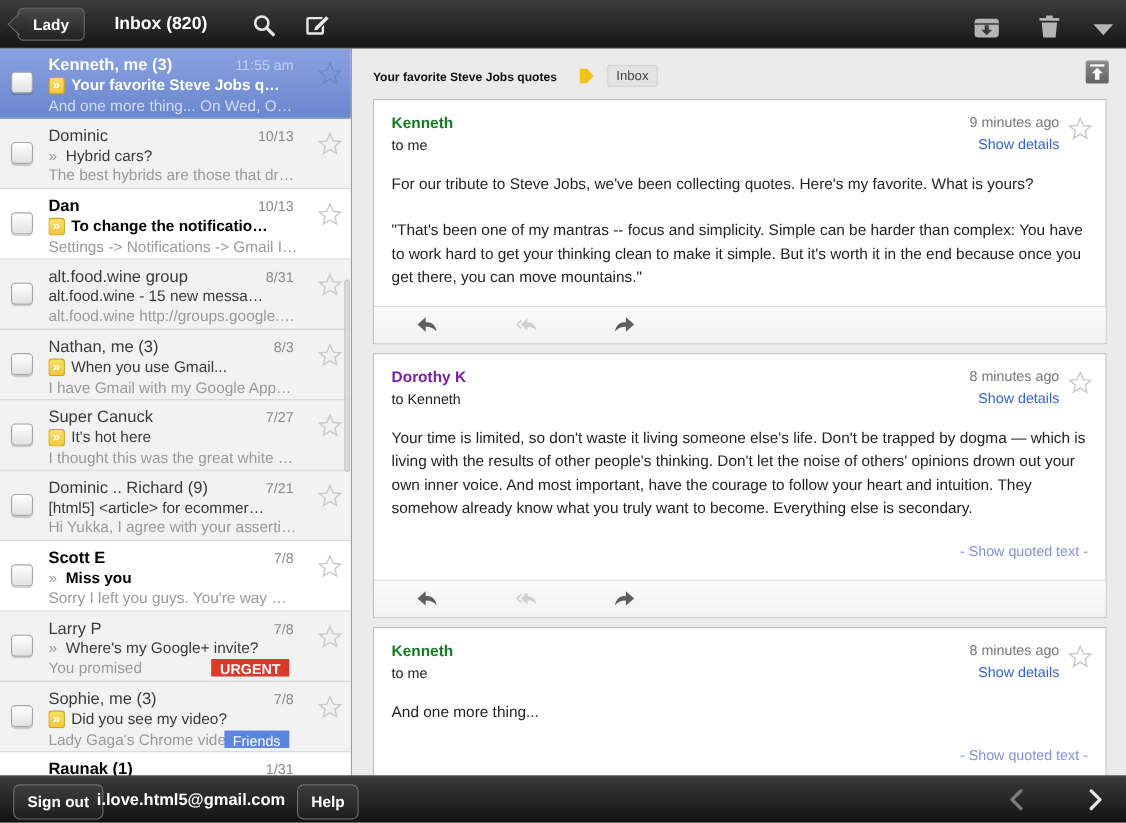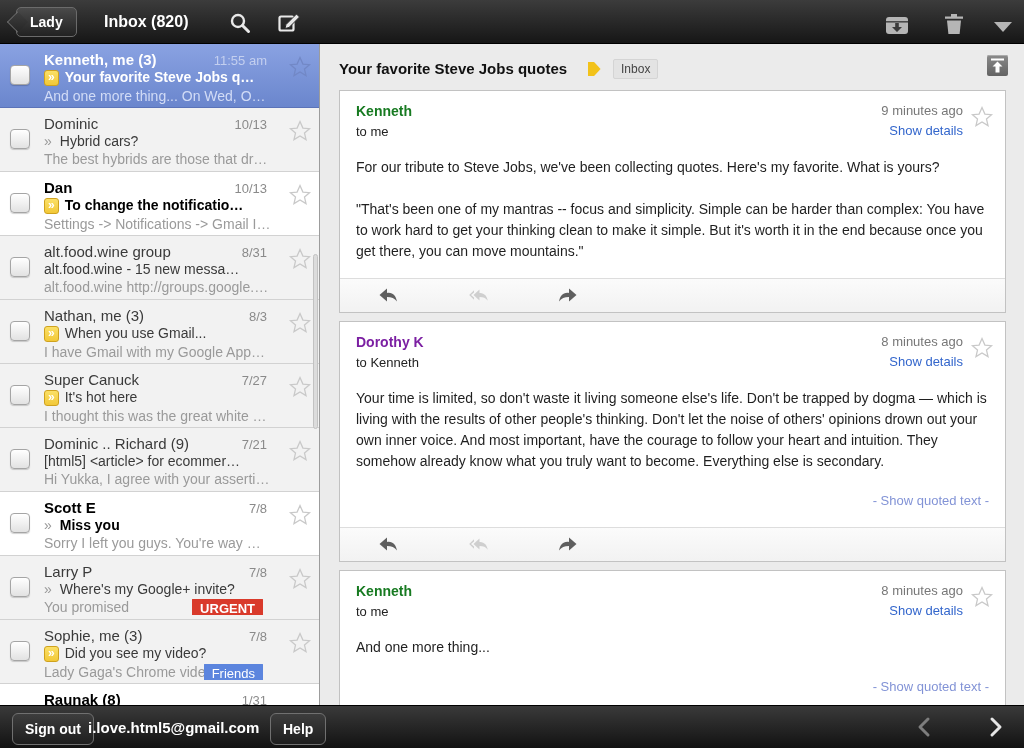--- a/index.html
+++ b/index.html
@@ -63,21 +63,21 @@
   .badge { position:absolute; right:44px; top:-1px; color:#fff; font-size:13px; font-weight:bold;
     padding:3px 8px; border-radius:2px; }
   .badge.urgent { background:#d93a2b; }
   .badge.friends { background:#5c85de; font-weight:normal; }
   .list-scroll { position:absolute; right:1px; top:210px; width:5px; height:175px;
     background:#dcdcdc; border:1px solid #c2c2c2; border-radius:3px; }
 
   
   .main { position:absolute; top:44px; left:321px; right:0; bottom:43px; background:#ebebeb; overflow:hidden; }
   .thread-header { position:relative; height:46px; padding:15px 0 0 18px; }
-  .thread-title { display:inline-block; font-size:15px; font-weight:bold; color:#111; }
+  .thread-title { display:inline-block; font-size:11px; font-weight:bold; color:#111; }
   .arrowtag { display:inline-block; width:13px; height:14px; margin:0 2px 0 16px; vertical-align:-2px;
     background:#f2c21a; clip-path:polygon(0 0,50% 0,100% 50%,50% 100%,0 100%); }
   .thread-label { display:inline-block; font-size:12px; color:#444; background:#e3e3e3;
     border:1px solid #d4d4d4; border-radius:2px; padding:2px 7px; margin-left:6px; vertical-align:1px; }
   .scrolltop { position:absolute; right:16px; top:11px; width:21px; height:21px; border-radius:2px;
     background:linear-gradient(#8a8a8a,#636363); box-shadow:inset 0 1px 0 #aaa; cursor:pointer; }
   .messages { margin:0 18px; }
   .card { position:relative; background:#fff; border:1px solid #c2c2c2; margin-bottom:8px; }
   .card-header { position:relative; padding:12px 16px 0; height:52px; }
   .msg-sender { font-size:14px; font-weight:bold; }
@@ -259,21 +259,21 @@
       </div>
     <div class="line2"><span class="imk">»</span><span class="subject">Did you see my video?</span></div>
     <div class="line3"><span class="snippet">Lady Gaga's Chrome vide…</span><span class="badge friends">Friends</span></div>
     <svg class="row-star" viewBox="0 0 26 26">
         <use href="#sym-star" class="star-svg"></use>
       </svg>
   </div>
 
   <div class="row unread">
     <div class="line1">
-        <span class="sender">Raunak (8)</span>
+        <span class="sender">Raunak (1)</span>
         <span class="date">1/31</span>
       </div>
   </div>
 
   <div class="list-scroll"></div>
 </div>
 
 <div class="main">
 
   <div class="thread-header">

